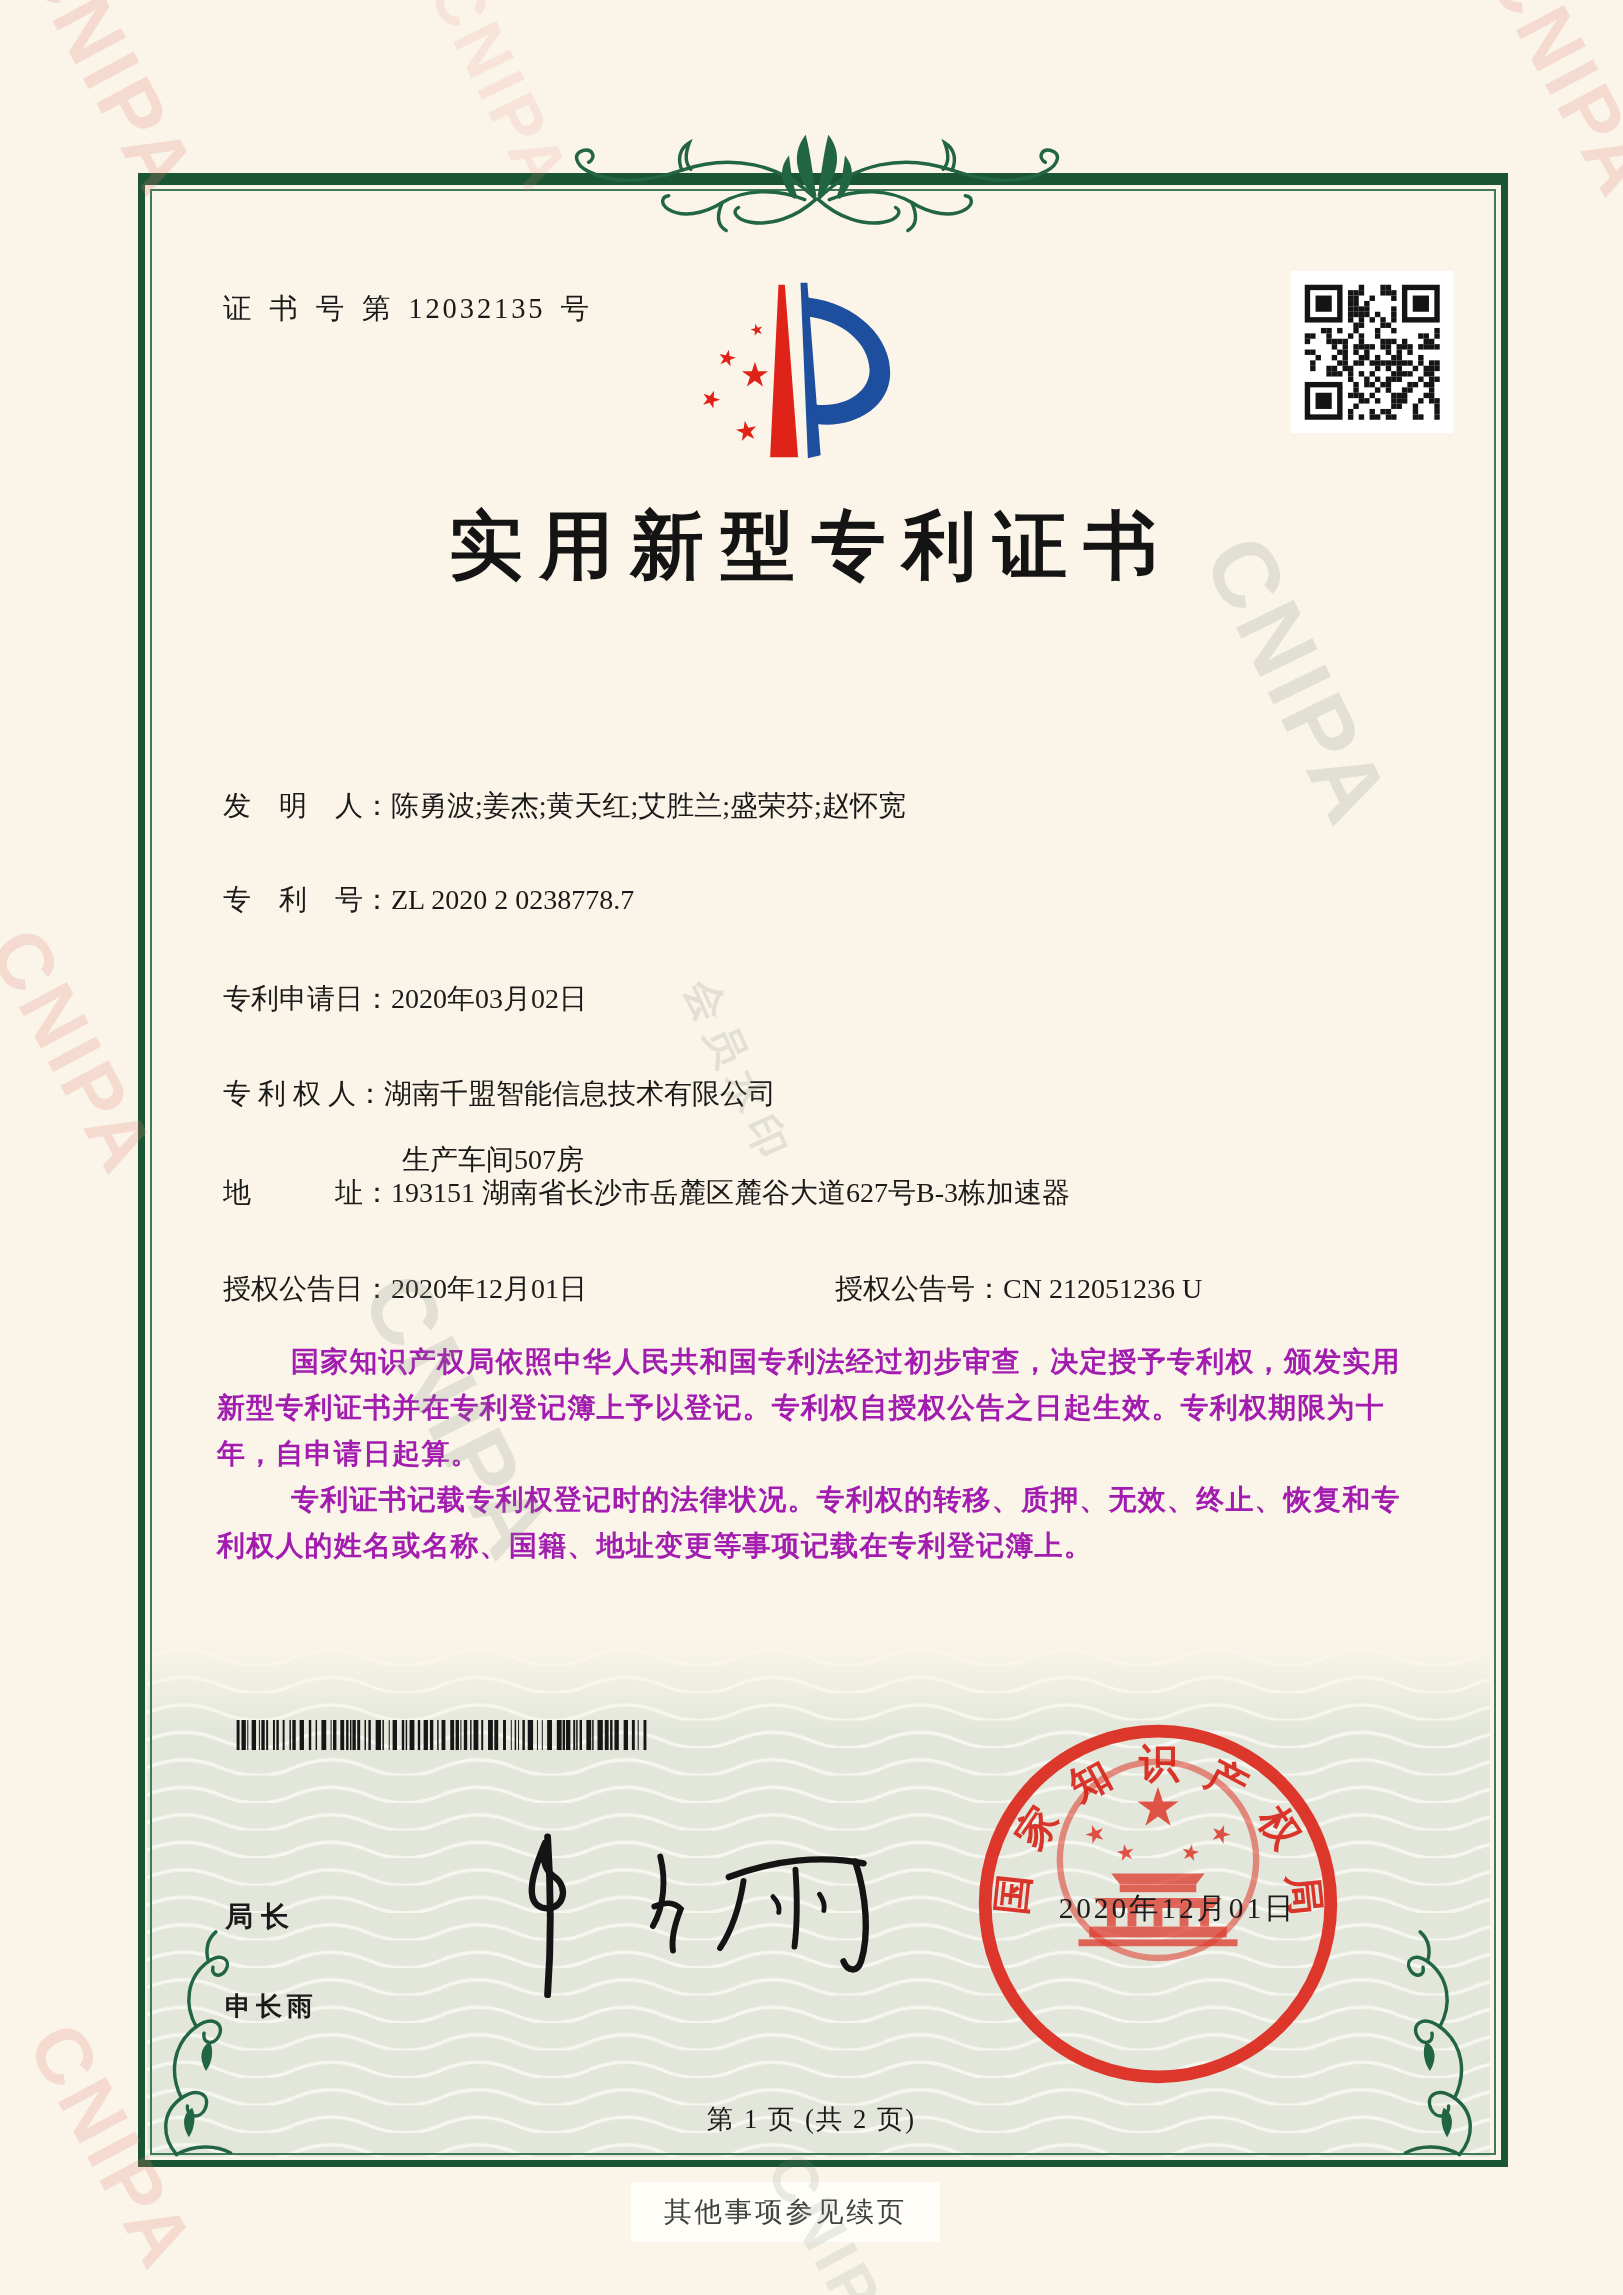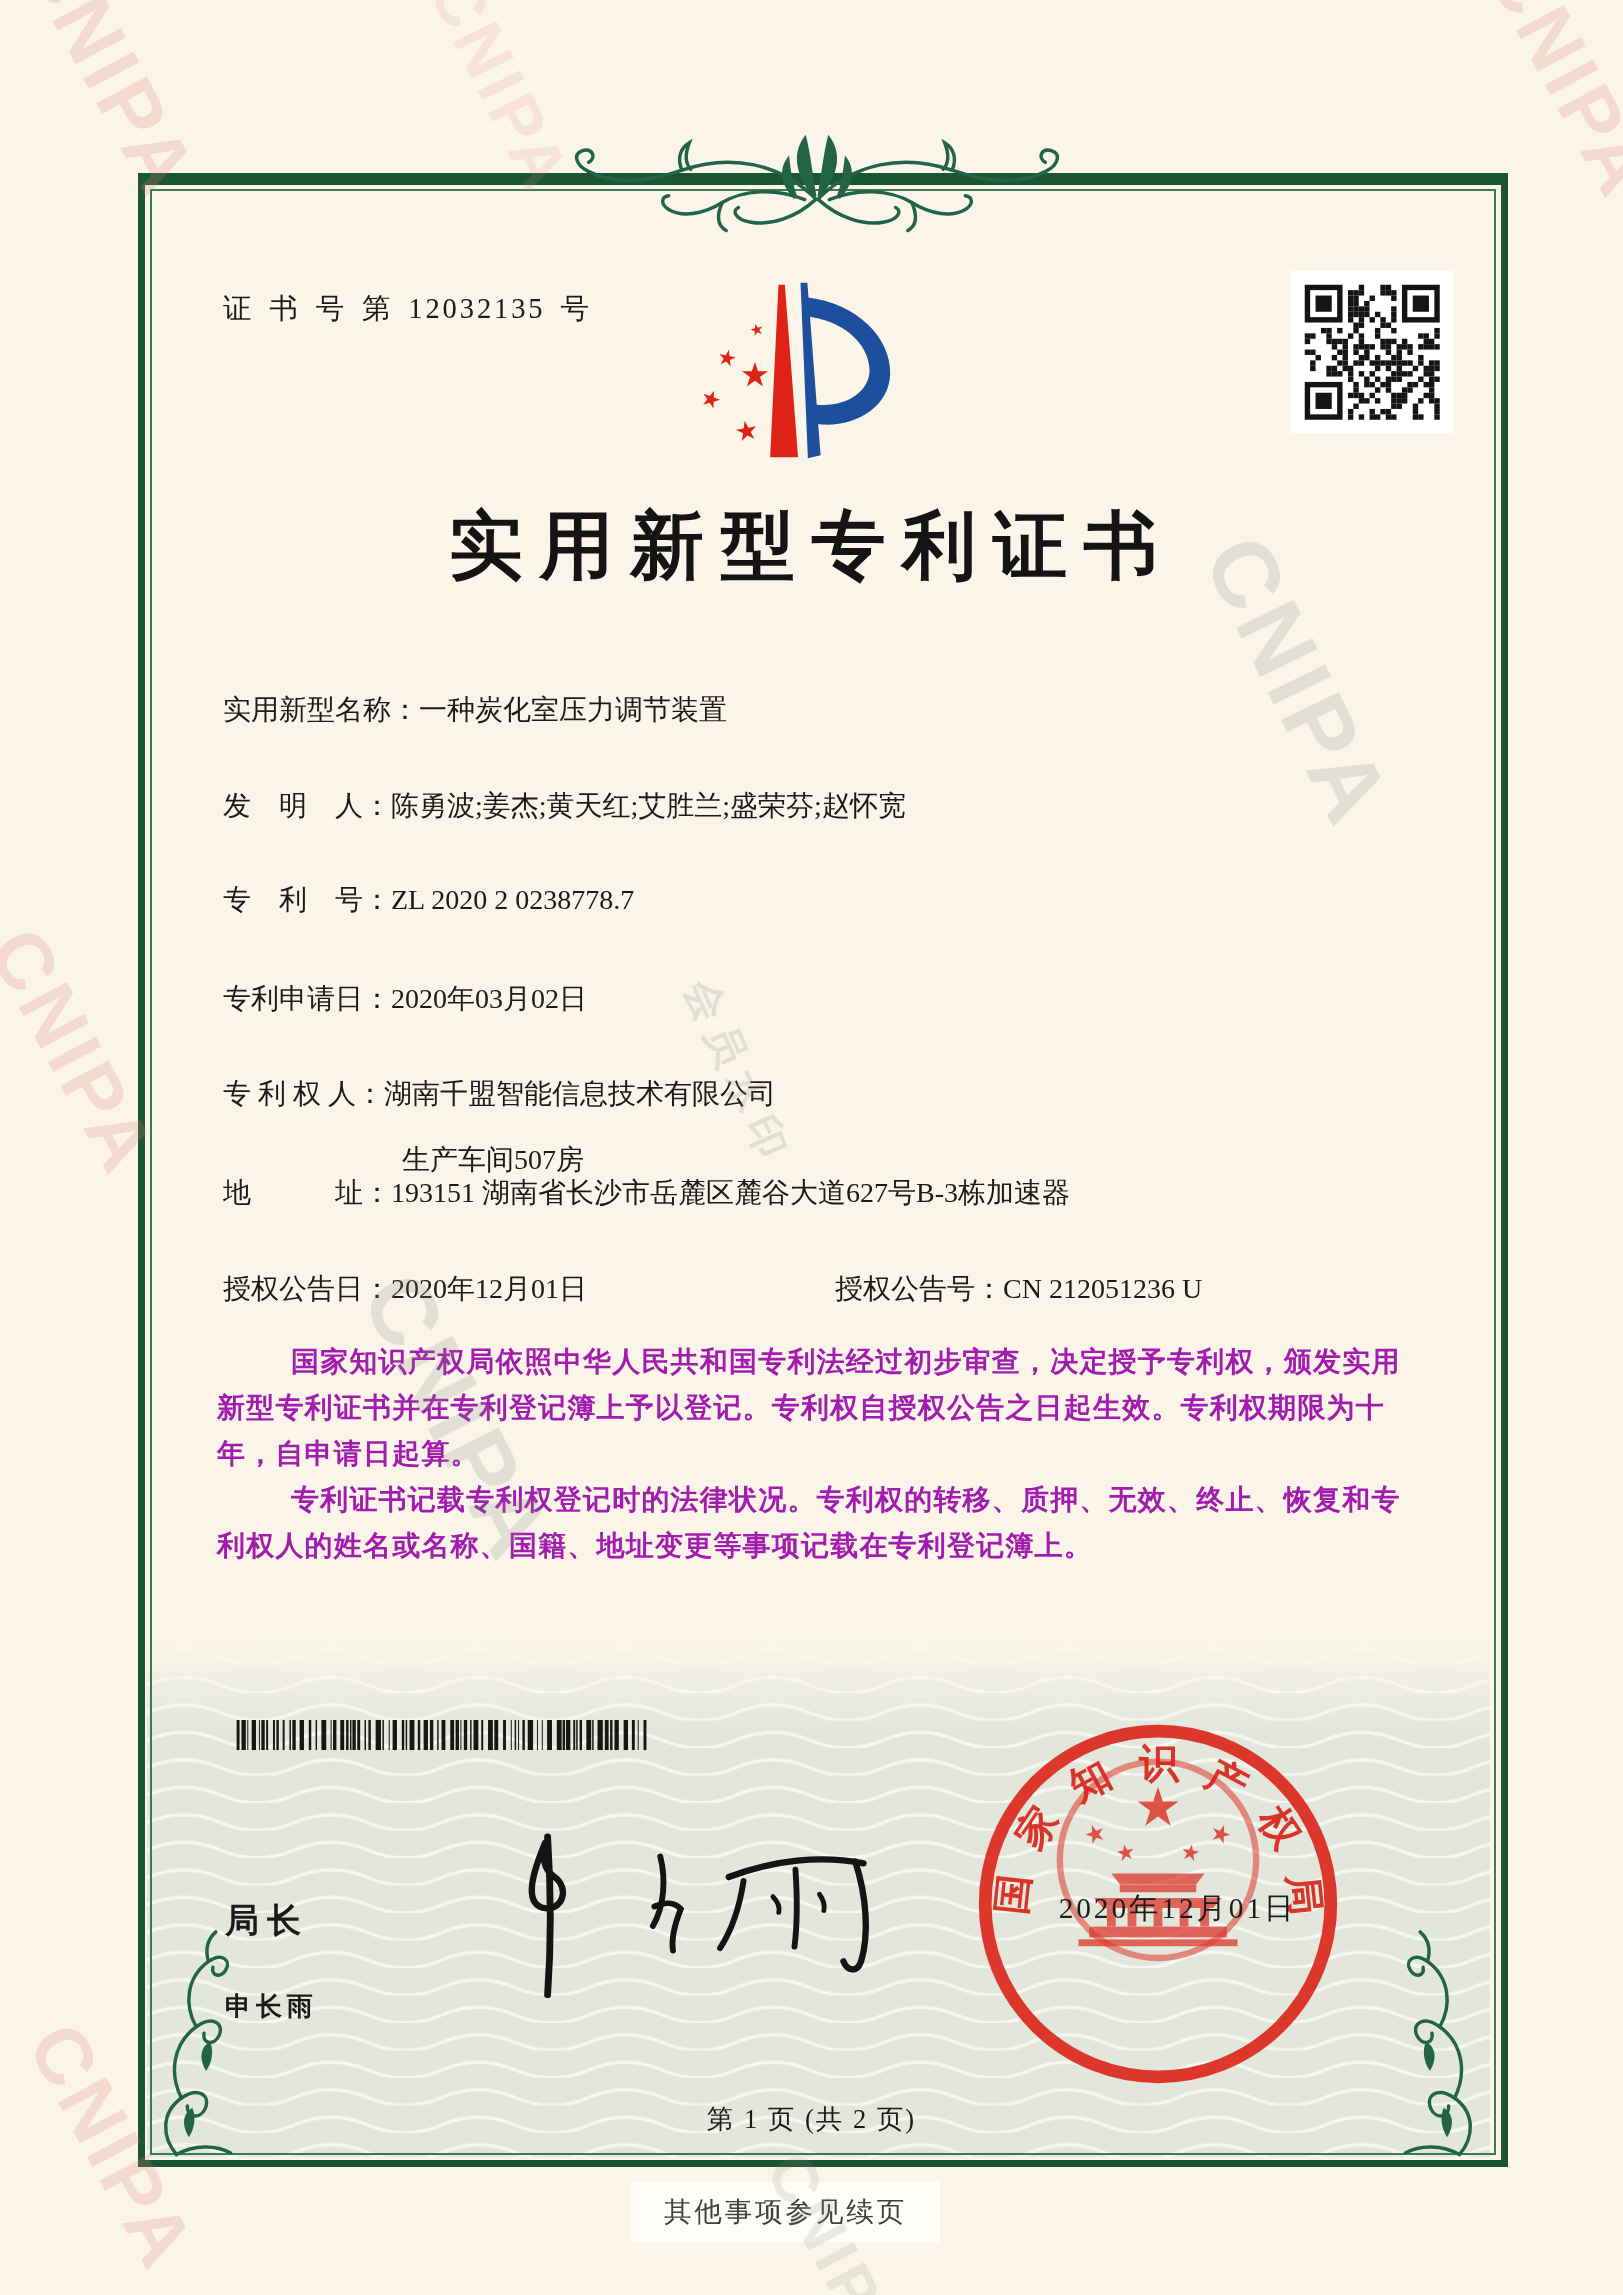--- a/index.html
+++ b/index.html
@@ -29,21 +29,21 @@
   .cert-no{left:223px; top:290px; font-size:28.5px; letter-spacing:2.9px; word-spacing:4.9px;}
   .title{left:0; top:497px; width:100%; text-align:center; font-size:74px; font-weight:700;
          letter-spacing:16.7px; padding-left:0; box-sizing:border-box; color:#141414;}
   .row{left:223px; font-size:28px; white-space:nowrap; z-index:4;}
   .row .lbl{color:#1a1a1a;}
   .row .val{color:#1a1a1a;}
   .addr2{left:402px; top:1141px; font-size:28px; z-index:4;}
   .lbl2{margin-left:248px;}
   .body-line{left:217px; font-size:28px; font-weight:600; letter-spacing:1.2px; white-space:nowrap; z-index:4; color:#a21caf;}
   .indent{padding-left:74px;}
-  .director-label{left:225px; top:1898px; font-size:34px; letter-spacing:7.9px; font-weight:600; z-index:4;}
+  .director-label{left:225px; top:1898px; font-size:28px; letter-spacing:7.9px; font-weight:600; z-index:4;}
   .director-name{left:225px; top:1989px; font-size:26px; letter-spacing:4.9px; font-weight:600; z-index:4;}
   .page-info{left:0; top:2101px; width:100%; text-align:center; font-size:26.5px; letter-spacing:2px; z-index:4;}
   .footer-strip{left:631px; top:2182px; width:309px; height:60px; background:#fffdf7; z-index:4;
                 display:flex; align-items:center; justify-content:center;}
   .footer-strip span{font-size:27.5px; letter-spacing:2.9px; color:#404040;}
   
   .seal-svg{left:969px; top:1715px; z-index:5;}
   .seal-char{position:absolute; z-index:5; font-size:40px; font-weight:700; color:rgba(216,37,26,0.92);
              width:40px; text-align:center;}
   .seal-date{left:1023px; top:1889px; width:309px; text-align:center; font-size:29.4px;
@@ -341,23 +341,20 @@
         <rect x="193" y="292" width="11" height="11"></rect>
         <rect x="204" y="292" width="11" height="11"></rect>
         <rect x="248" y="292" width="11" height="11"></rect>
         <rect x="259" y="292" width="11" height="11"></rect>
         <rect x="292" y="292" width="11" height="11"></rect>
       </g>
   </svg>
 
   <div class="abs title">实用新型专利证书</div>
 
-  <div class="abs row" style="top:691px;">
-    <span class="lbl">实用新型名称：</span><span class="val">一种炭化室压力调节装置</span>
-  </div>
   <div class="abs row" style="top:787px;">
     <span class="lbl">发　明　人：</span><span class="val">陈勇波;姜杰;黄天红;艾胜兰;盛荣芬;赵怀宽</span>
   </div>
   <div class="abs row" style="top:881px;">
     <span class="lbl">专　利　号：</span><span class="val">ZL 2020 2 0238778.7</span>
   </div>
   <div class="abs row" style="top:980px;">
     <span class="lbl">专利申请日：</span><span class="val">2020年03月02日</span>
   </div>
   <div class="abs row" style="top:1075px;">

